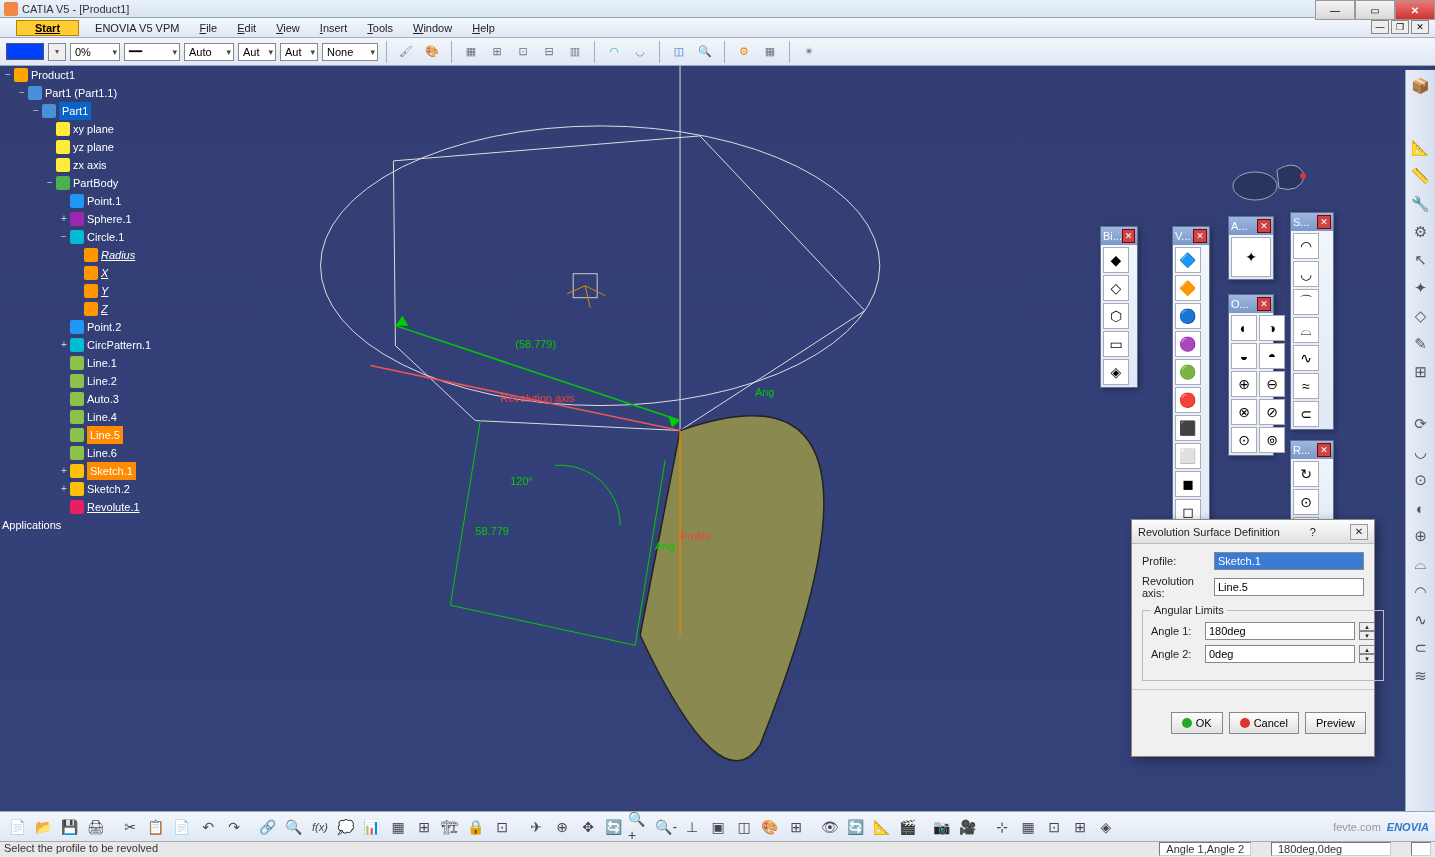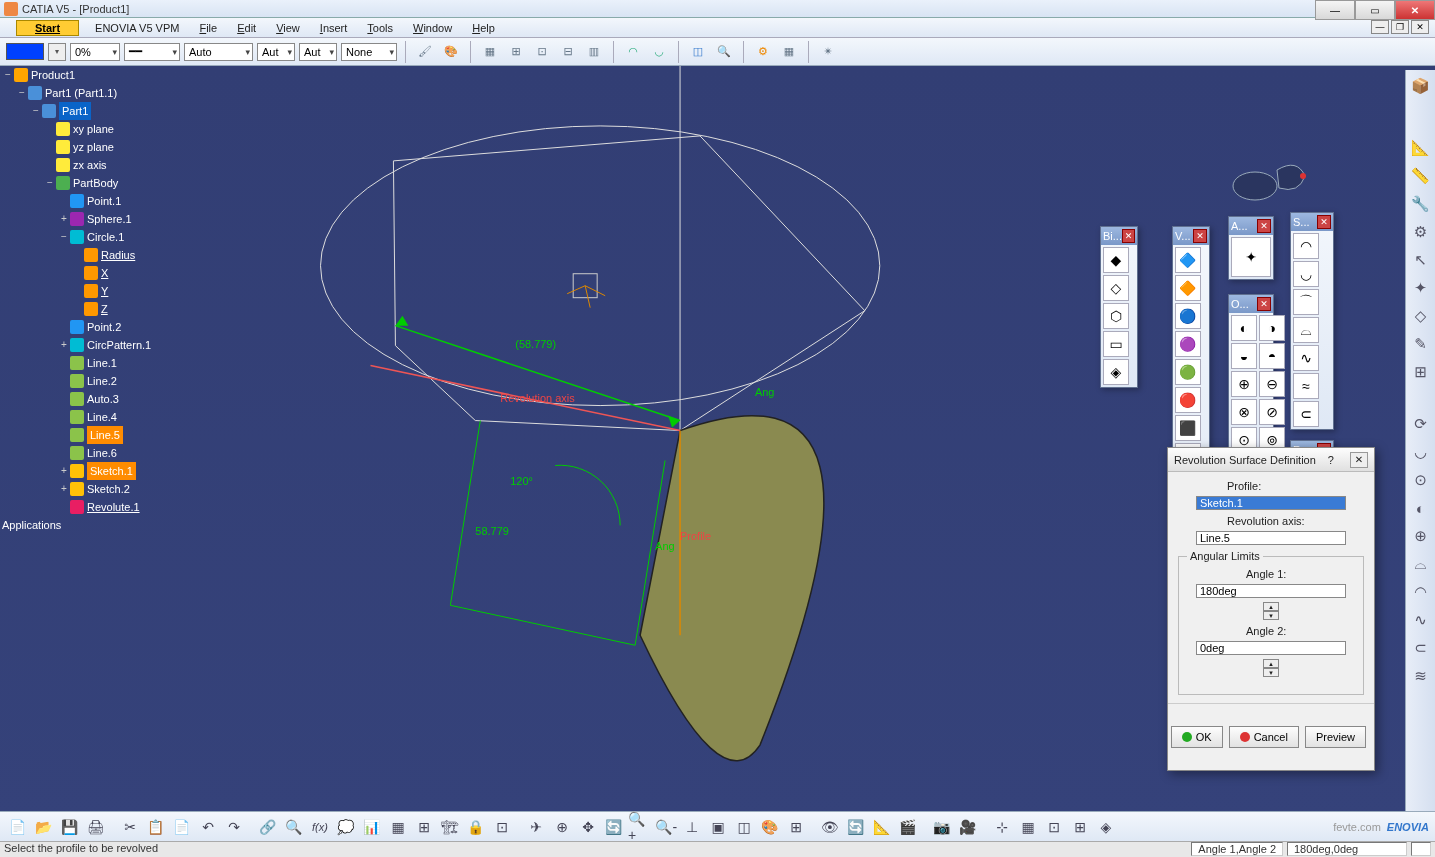--- a/index.html
+++ b/index.html
@@ -44,64 +44,64 @@
 .tree .ic.point { background:#2196f3; }
 .tree .ic.sphere { background:#9c27b0; }
 .tree .ic.circle { background:#00bcd4; }
 .tree .ic.param { background:#ff9800; }
 .tree .ic.line { background:#8bc34a; }
 .tree .ic.sketch { background:#ffc107; }
 .tree .ic.rev { background:#e91e63; }
 .tree .sel { background:#ff8c00; color:#fff; padding:0 3px; }
 .tree .sel-blue { background:#0a64c8; padding:0 3px; }
 .tree .ul { text-decoration:underline; }
-.tree .ind1 { padding-left:14px; } .tree .ind2 { padding-left:28px; } .tree .ind3 { padding-left:42px; } .tree .ind4 { padding-left:56px; } .tree .ind5 { padding-left:70px; }
+.tree .ind1 { padding-left:14px; } .tree .ind2 { padding-left:28px; } .tree .ind3 { padding-left:42px; } .tree .ind4 { padding-left:56px; } .tree .ind5 { padding-left:70px;font-style:italic; }
 
 
 .geom { position:absolute; left:0; top:0; width:100%; height:100%; pointer-events:none; }
 
 
 .palette { position:absolute; background:linear-gradient(#f3f7fc,#dfe8f5); border:1px solid #607090; box-shadow:2px 2px 6px rgba(0,0,0,.3); }
 .palette .phead { height:18px; background:linear-gradient(#9db8e0,#7a98c8); display:flex; align-items:center; justify-content:space-between; padding:0 2px; font-size:10px; color:#fff; }
 .palette .phead .x { width:14px; height:14px; background:#c44; color:#fff; display:flex; align-items:center; justify-content:center; font-size:9px; border:1px solid #800; }
 .palette .pbody { padding:2px; display:flex; flex-direction:column; gap:2px; }
 .palette .pbody.twocol { display:grid; grid-template-columns:repeat(2,1fr); }
 .palette .pic { width:26px; height:26px; border:1px solid #aab; background:#fff; display:flex; align-items:center; justify-content:center; font-size:14px; }
 
 
 .rtb { position:absolute; right:0; top:70px; bottom:34px; width:30px; background:linear-gradient(90deg,#e8eef8,#d5dff0); border-left:1px solid #9ab; display:flex; flex-direction:column; align-items:center; padding-top:4px; gap:4px; }
 .rtb .ric { width:24px; height:24px; display:flex; align-items:center; justify-content:center; color:#556; font-size:15px; }
 
 
-.dialog { position:absolute; right:60px; bottom:54px; width:208px; background:#f0f0f0; border:1px solid #888; box-shadow:3px 3px 10px rgba(0,0,0,.4); }
+.dialog { position:absolute; right:60px; bottom:68px; width:244px; background:#f0f0f0; border:1px solid #888; box-shadow:3px 3px 10px rgba(0,0,0,.4); }
 .dialog .dhead { height:24px; background:linear-gradient(#fdfdfd,#e0e0e0); display:flex; align-items:center; padding:0 6px; font-size:11px; color:#222; border-bottom:1px solid #bbb; }
 .dialog .dhead .dcl { margin-left:auto; width:18px; height:16px; border:1px solid #999; background:#eee; display:flex; align-items:center; justify-content:center; font-size:10px; }
 .dialog .dbody { padding:8px 10px; font-size:11px; color:#222; }
-.dialog .drow { display:flex; align-items:center; margin-bottom:5px; gap:4px;flex-direction:column; }
+.dialog .drow { display:flex; align-items:center; margin-bottom:5px; gap:4px; }
 .dialog .drow label { width:88px; }
 .dialog input[type=text] { flex:1; height:18px; border:1px solid #888; padding:0 3px; font-size:11px; background:#fff; }
 .dialog input.hl { background:#3a7bd5; color:#fff; }
 .dialog fieldset { border:1px solid #bbb; padding:6px 8px 12px; }
 .dialog legend { font-size:11px; padding:0 3px; }
 .dialog .spin { width:16px; display:flex; flex-direction:column; }
 .dialog .spin span { height:9px; border:1px solid #888; font-size:7px; display:flex; align-items:center; justify-content:center; background:#eee; }
 .dialog .dbot { display:flex; justify-content:flex-end; gap:6px; padding:22px 8px; border-top:1px solid #ccc; }
 .dialog .dbtn { height:22px; padding:0 10px; border:1px solid #888; background:linear-gradient(#fdfdfd,#e2e2e2); display:flex; align-items:center; gap:4px; font-size:11px; }
 .dialog .dot-g { width:10px; height:10px; border-radius:50%; background:#2a2; }
 .dialog .dot-r { width:10px; height:10px; border-radius:50%; background:#d33; }
 
 
 .btmtb { position:absolute; left:0; right:0; bottom:16px; height:30px; background:linear-gradient(#f3f7fc,#dfe8f5); border-top:1px solid #9ab; display:flex; align-items:center; padding:0 6px; gap:2px; }
 .btmtb .bic { width:24px; height:24px; display:flex; align-items:center; justify-content:center; color:#445; font-size:14px; }
 .btmtb .bsep { width:6px; }
 
 
 .status { position:absolute; left:0; right:0; bottom:0; height:16px; background:#e8e8e8; border-top:1px solid #aaa; display:flex; align-items:flex-start; padding:0 4px; font-size:11px; color:#333; }
 .status .sr { margin-left:auto; display:flex; gap:4px; }
-.status .sbox { border:1px inset #ccc; padding:0 6px; background:#fff; }
+.status .sbox { border:1px inset #ccc; padding:0 6px; background:#fff;margin-left:16px; }
 
 
 .compass { position:absolute; right:120px; top:80px; width:90px; height:70px; }
 </style>
 </head>
 <body>
 
 <div class="titlebar">
   <span class="icon"></span>
   <span>CATIA V5 - [Product1]</span>
@@ -129,21 +129,21 @@
   <div class="mdi-btn">✕</div>
 </div>
 
 <div class="optbar">
   <div class="swatch"></div>
   <div class="minidrop">▾</div>
   <div class="drop" style="width:50px">
       <span>0%</span>
     </div>
   <div class="drop" style="width:56px">━━</div>
-  <div class="drop" style="width:69px">Auto</div>
+  <div class="drop" style="width:50px">Auto</div>
   <div class="drop" style="width:38px">Aut</div>
   <div class="drop" style="width:38px">Aut</div>
   <div class="drop" style="width:56px">None</div>
   <div class="sep"></div>
   <div class="ticon">🖌</div>
   <div class="ticon">🎨</div>
   <div class="sep"></div>
   <div class="ticon">▦</div>
   <div class="ticon">⊞</div>
   <div class="ticon">⊡</div>

